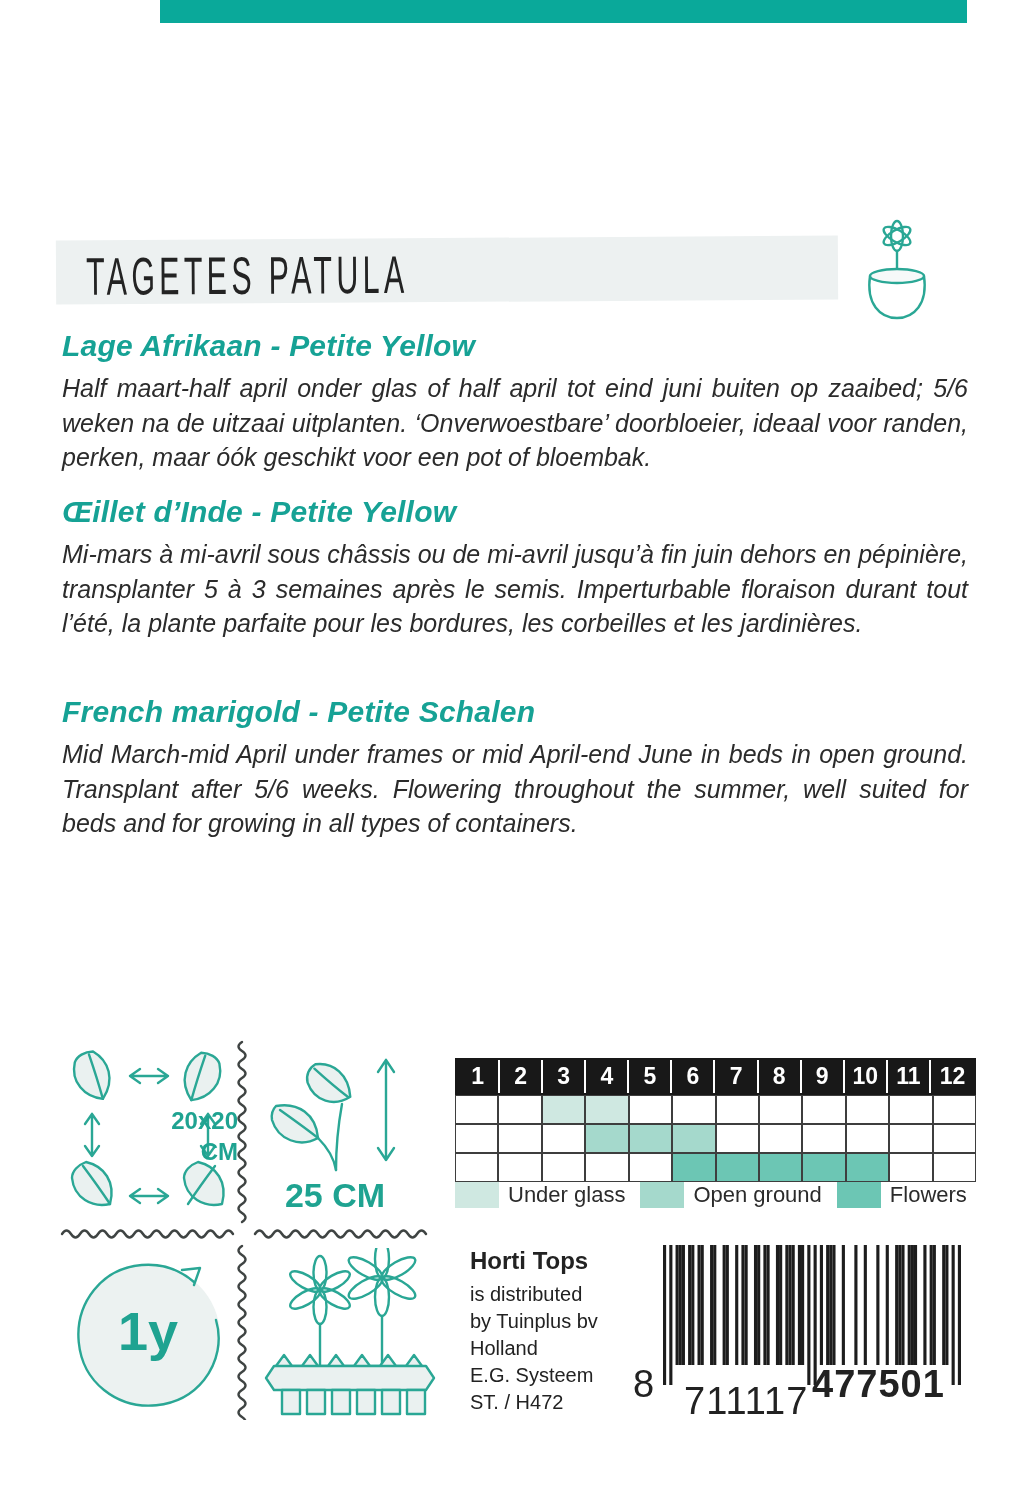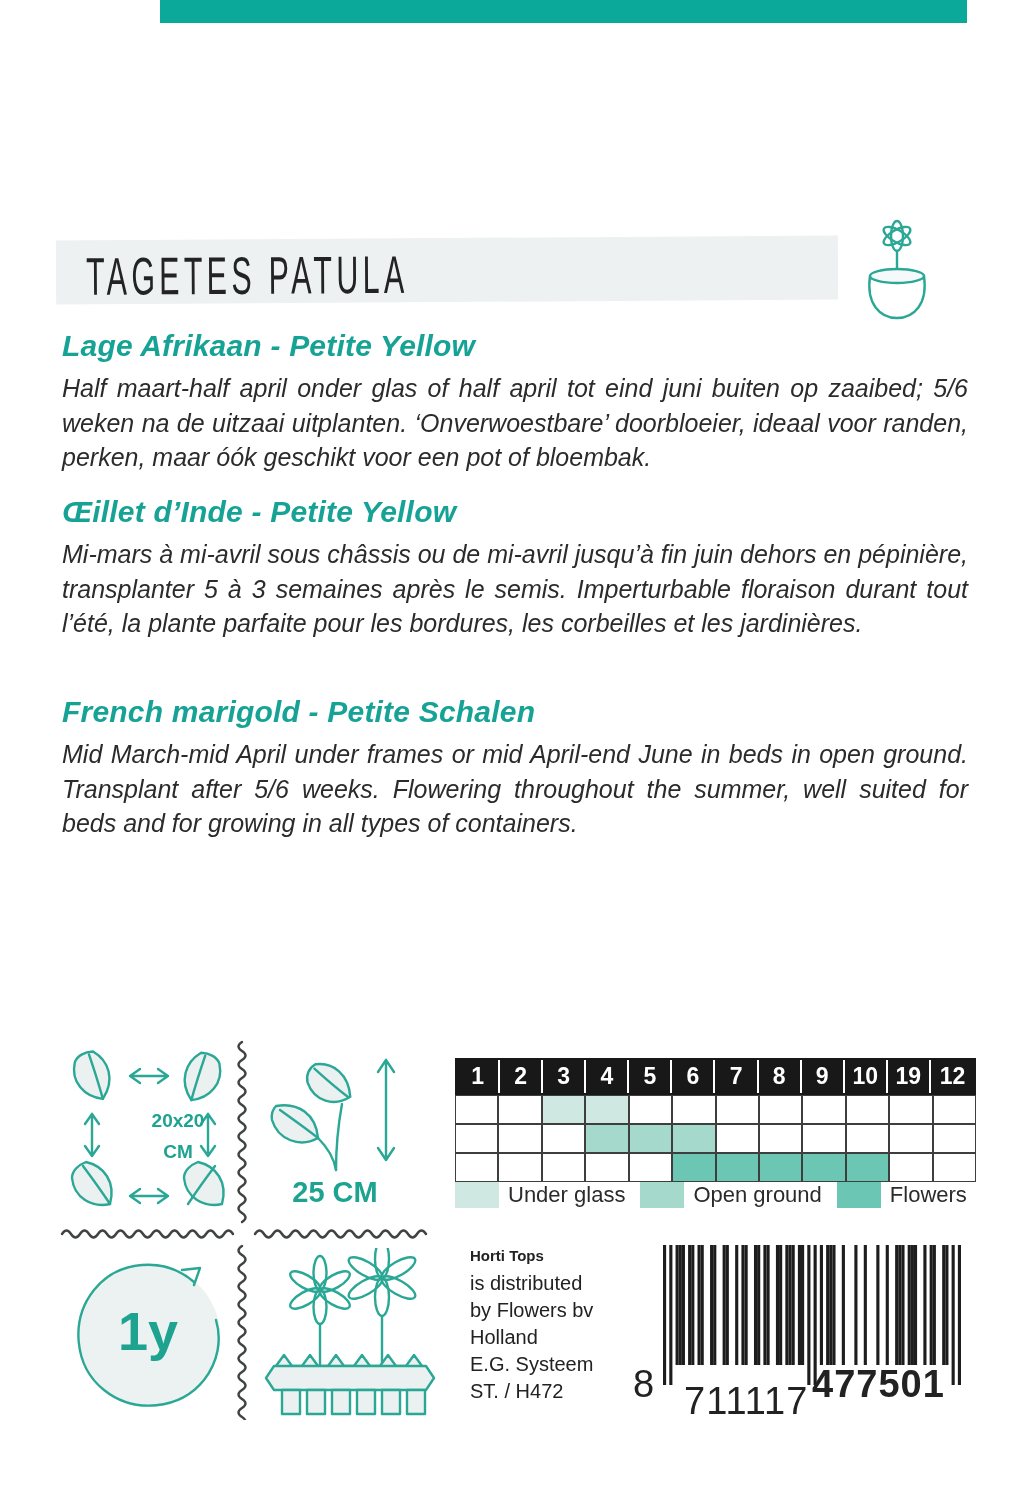--- a/index.html
+++ b/index.html
@@ -16,37 +16,37 @@
   .flowerpot{position:absolute;left:853px;top:210px;}
 
   .section{position:absolute;left:62px;width:906px;font-style:italic;}
   .section h2{margin:0;font-size:30px;font-weight:700;color:#16a295;letter-spacing:.2px;}
   .section p{margin:8px 0 0 0;font-size:25px;line-height:34.5px;color:#2b2b2b;
         text-align:justify;text-align-last:left;}
   .sec-nl{top:329px;} .sec-fr{top:495px;} .sec-en{top:695px;} .sec-de{top:860px;}
 
   .icon-abs{position:absolute;}
   .teal-label{color:#1fa391;font-weight:700;position:absolute;text-align:center;}
-  .spacing-text{left:118px;top:1105px;width:120px;font-size:19px;line-height:31px;}
-  .height-text{left:280px;top:1176px;width:110px;font-size:29px;}
+  .spacing-text{left:118px;top:1105px;width:120px;font-size:24px;line-height:31px;text-align:right;}
+  .height-text{left:280px;top:1176px;width:110px;font-size:34px;}
   .seedlife-text{left:98px;top:1300px;width:100px;font-size:54px;}
 
   .calendar{position:absolute;left:455px;top:1058px;width:521px;}
   .cal-grid{display:grid;grid-template-columns:repeat(12,1fr);}
   .cal-h{background:#181818;color:#ffffff;font-size:23px;font-weight:700;text-align:center;
         line-height:33px;height:33px;border-right:2px solid #ffffff;}
   .cal-h:last-child{border-right:none;}
   .cal-head-wrap{border:2px solid #181818;}
   .cal-c{height:27px;background:#ffffff;border:1px solid #3e3e3e;}
   .legend{position:absolute;left:455px;top:1182px;width:521px;display:flex;align-items:center;}
   .legend .sw{width:44px;height:26px;flex:none;}
   .legend .lab{font-size:22px;color:#2b2b2b;margin-left:9px;margin-right:15px;white-space:nowrap;}
 
   .distributor{position:absolute;left:470px;top:1247px;width:170px;}
-  .distributor .brand{font-size:15px;font-weight:700;color:#222;margin:0 0 6px 0;}
+  .distributor .brand{font-size:24px;font-weight:700;color:#222;margin:0 0 6px 0;}
   .distributor .dline{font-size:20px;line-height:27px;color:#222;}
 
   .barcode-bars{position:absolute;left:663px;top:1245px;}
   .bc-digit{position:absolute;font-size:38px;color:#222;white-space:nowrap;letter-spacing:1px;}
   .bc-first{left:633px;top:1363px;}
   .bc-left{left:684px;top:1380px;}
   .bc-right{left:812px;top:1363px;font-weight:bold;}
 
   .corner-mark{position:absolute;left:943px;top:1455px;width:24px;height:45px;background:#1e2322;}
 
@@ -145,21 +145,21 @@
         <div class="cal-h">1</div>
         <div class="cal-h">2</div>
         <div class="cal-h">3</div>
         <div class="cal-h">4</div>
         <div class="cal-h">5</div>
         <div class="cal-h">6</div>
         <div class="cal-h">7</div>
         <div class="cal-h">8</div>
         <div class="cal-h">9</div>
         <div class="cal-h">10</div>
-        <div class="cal-h">19</div>
+        <div class="cal-h">11</div>
         <div class="cal-h">12</div>
       </div>
     <div class="cal-grid" id="cal-body">
         <div class="cal-c"></div>
         <div class="cal-c"></div>
         <div class="cal-c" style="background: rgb(207, 232, 225);"></div>
         <div class="cal-c" style="background: rgb(207, 232, 225);"></div>
         <div class="cal-c"></div>
         <div class="cal-c"></div>
         <div class="cal-c"></div>
@@ -239,21 +239,21 @@
       <rect x="70" y="142" width="18" height="24"></rect>
       <rect x="95" y="142" width="18" height="24"></rect>
       <rect x="120" y="142" width="18" height="24"></rect>
       <rect x="145" y="142" width="18" height="24"></rect>
     </g>
   </svg>
 
   <div class="distributor">
     <div class="brand">Horti Tops</div>
     <div class="dline">is distributed</div>
-    <div class="dline">by Flowers bv</div>
+    <div class="dline">by Tuinplus bv</div>
     <div class="dline">Holland</div>
     <div class="dline">E.G. Systeem</div>
     <div class="dline">ST. / H472</div>
   </div>
 
   <svg class="barcode-bars" id="barcode-svg" width="298" height="140" viewBox="0 0 95 140" preserveAspectRatio="none">
       <rect x="0" y="0" width="1" height="140" fill="#1d1d1d"></rect>
       <rect x="2" y="0" width="1" height="140" fill="#1d1d1d"></rect>
       <rect x="4" y="0" width="1" height="120" fill="#1d1d1d"></rect>
       <rect x="5" y="0" width="1" height="120" fill="#1d1d1d"></rect>

